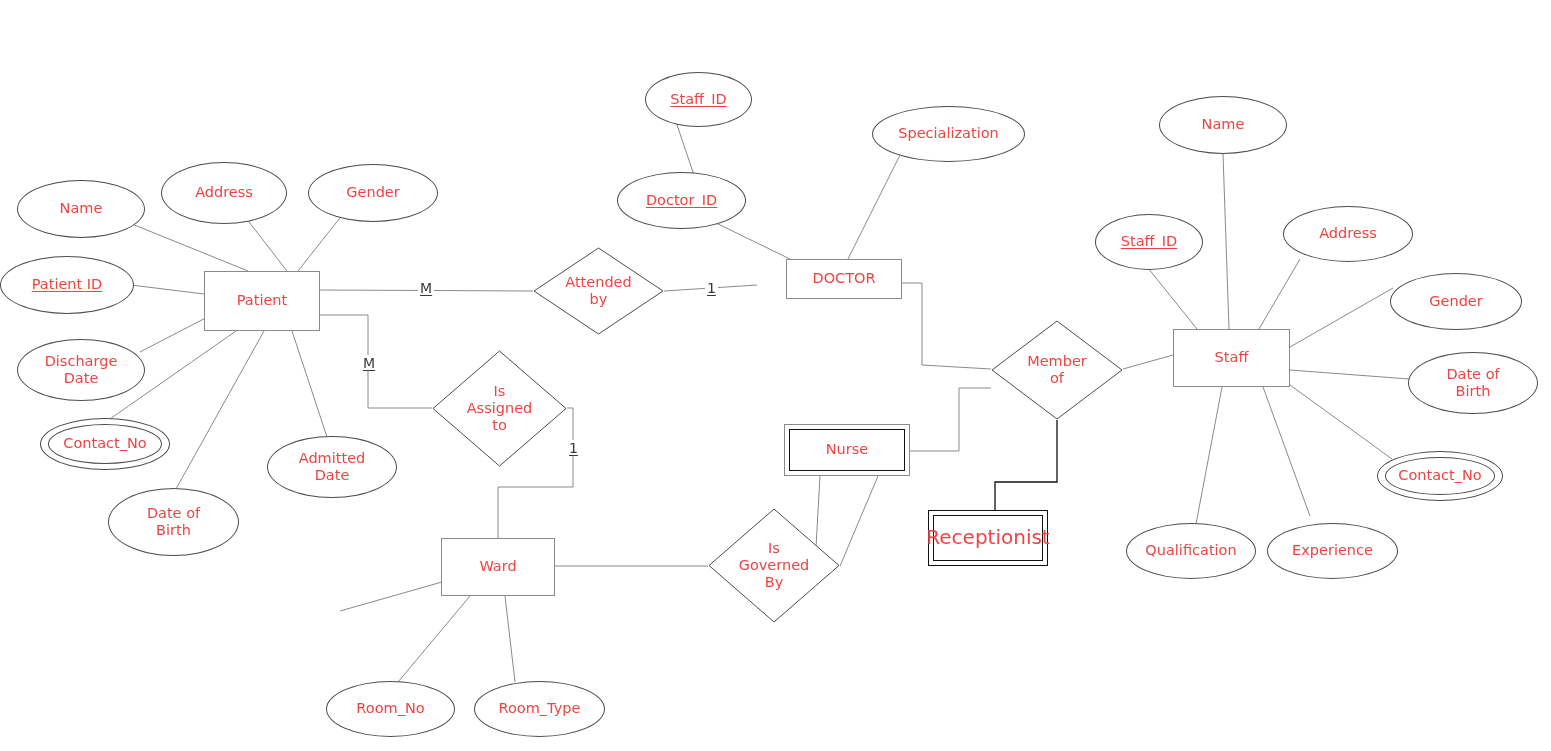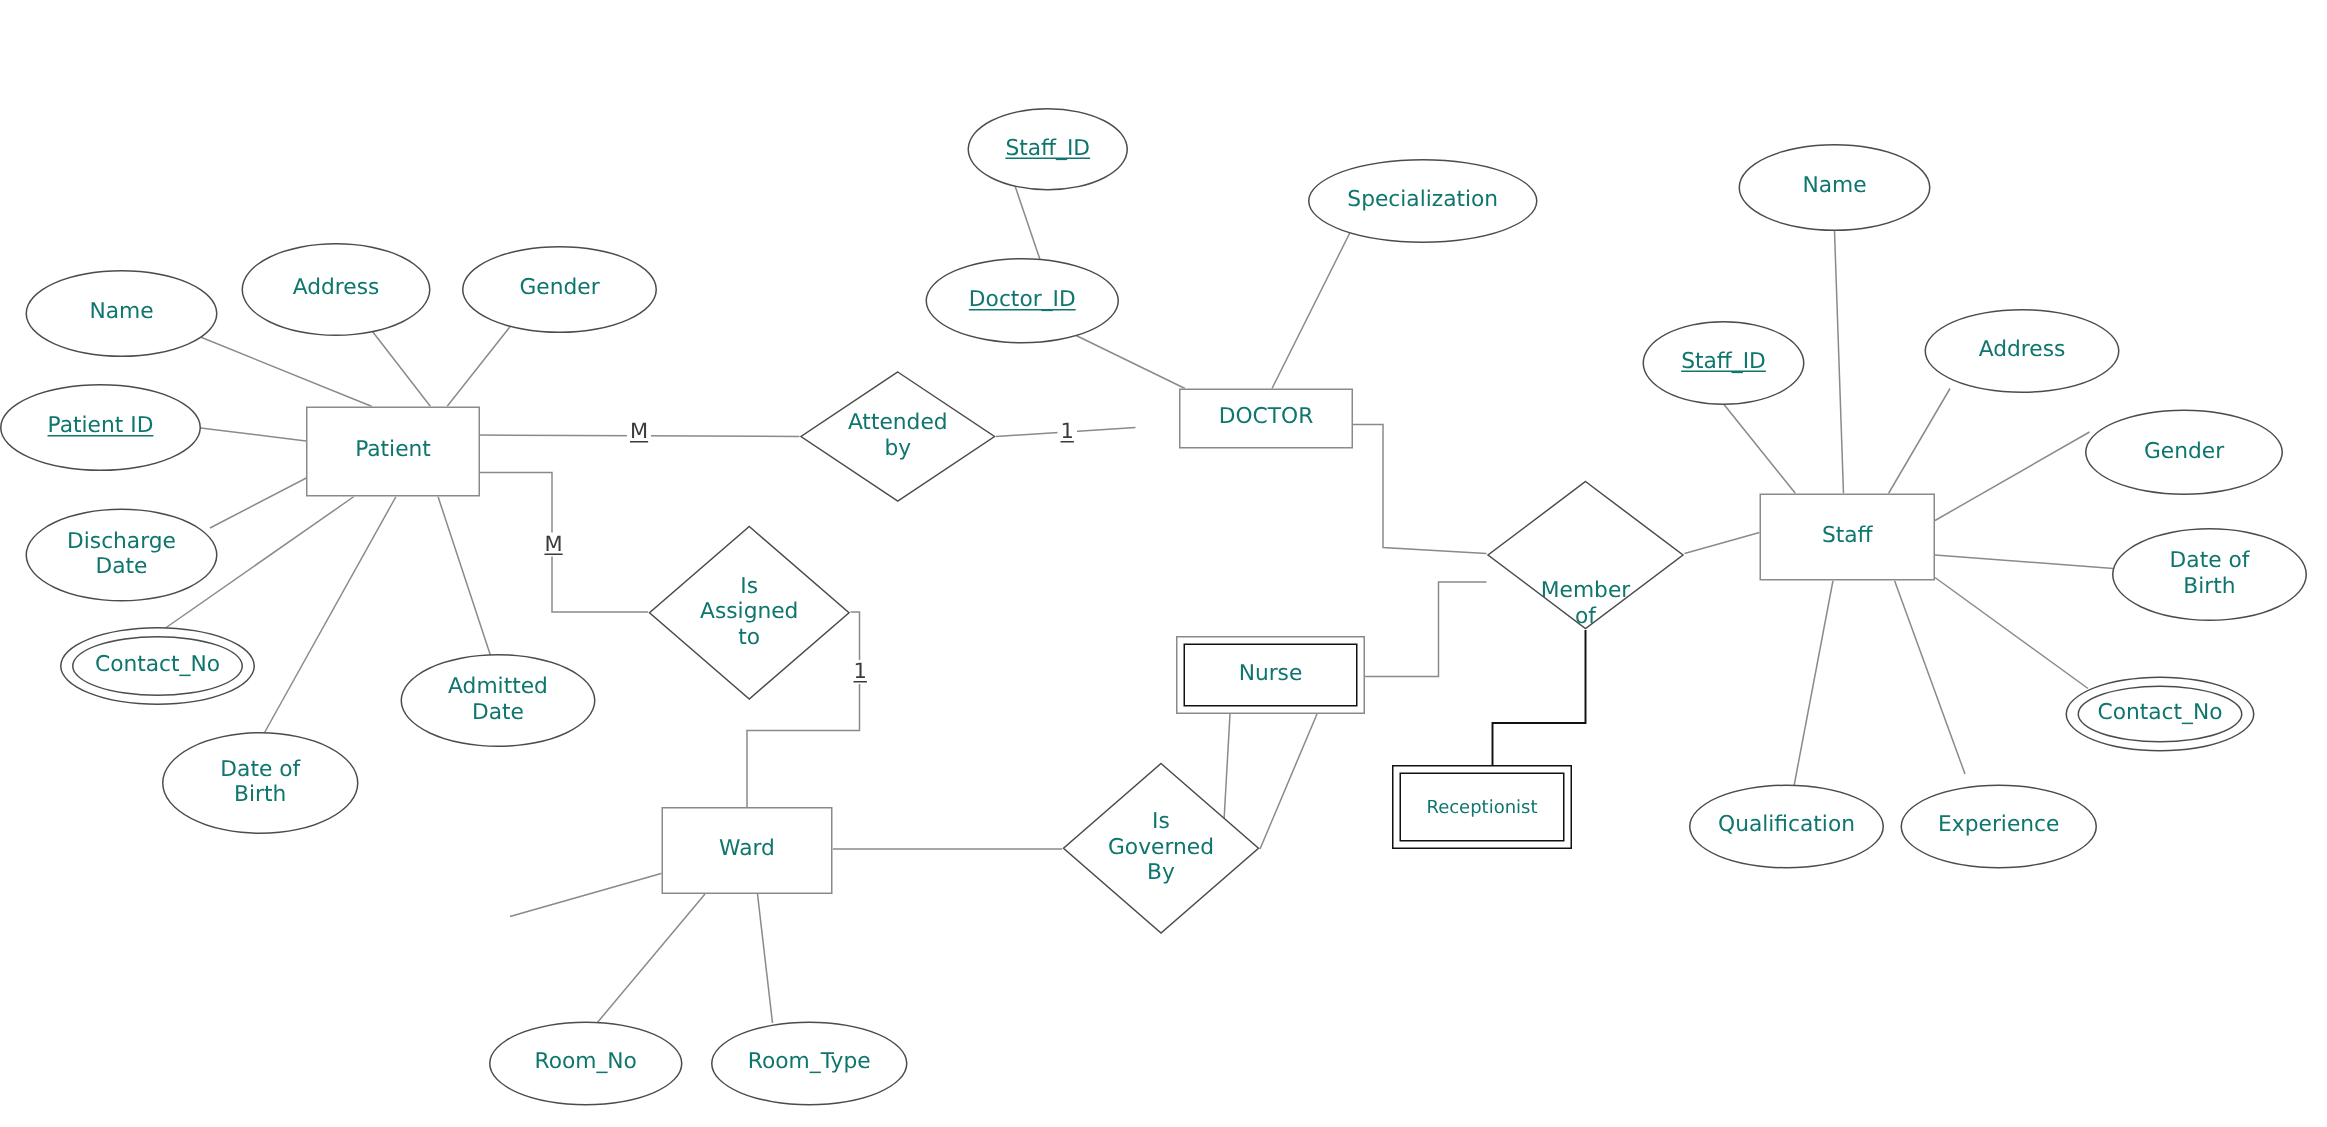--- a/index.html
+++ b/index.html
@@ -22,21 +22,21 @@
     width: 1551px;
     height: 751px;
   }
   .node {
     position: absolute;
     display: flex;
     align-items: center;
     justify-content: center;
     text-align: center;
     box-sizing: border-box;
-    color: #0f766e;
+    color: #ef4444;
     line-height: 1.18;
     white-space: pre-line;
   }
   
   .entity {
     border: 1px solid #8a8a8a;
     background: #ffffff;
     font-size: 14.5px;
   }
   
@@ -190,21 +190,21 @@
   <div class="node weak-entity" style="left:784px;top:424px;width:126px;height:52px;">
     <div class="inner-box">
       <span>Nurse</span>
     </div>
   </div>
 
   <div class="node entity" style="left:441px;top:538px;width:114px;height:58px;">
     <span>Ward</span>
   </div>
 
-  <div class="node weak-entity dark" style="left:928px;top:510px;width:120px;height:56px;font-size:12px;">
+  <div class="node weak-entity dark" style="left:928px;top:510px;width:120px;height:56px;font-size:20px;">
     <div class="inner-box">
       <span>Receptionist</span>
     </div>
   </div>
 
   <div class="node rel" style="left:533px;top:247px;width:131px;height:88px;">
     <svg class="diamond-shape" viewBox="0 0 131 88" preserveAspectRatio="none">
       <polygon points="65.5,1 130,44 65.5,87 1,44" fill="#ffffff" stroke="#4c4c4c" stroke-width="1" vector-effect="non-scaling-stroke"></polygon>
     </svg>
     <span class="rel-label">Attended
@@ -213,21 +213,21 @@
 
   <div class="node rel" style="left:432px;top:350px;width:135px;height:117px;">
     <svg class="diamond-shape" viewBox="0 0 135 117" preserveAspectRatio="none">
       <polygon points="67.5,1 134,58.5 67.5,116 1,58.5" fill="#ffffff" stroke="#4c4c4c" stroke-width="1" vector-effect="non-scaling-stroke"></polygon>
     </svg>
     <span class="rel-label">Is
 Assigned
 to</span>
   </div>
 
-  <div class="node rel" style="left:991px;top:320px;width:132px;height:100px;align-items:flex-end;">
+  <div class="node rel" style="left:991px;top:320px;width:132px;height:100px;">
     <svg class="diamond-shape" viewBox="0 0 132 100" preserveAspectRatio="none">
       <polygon points="66,1 131,50 66,99 1,50" fill="#ffffff" stroke="#4c4c4c" stroke-width="1" vector-effect="non-scaling-stroke"></polygon>
     </svg>
     <span class="rel-label">Member
 of</span>
   </div>
 
   <div class="node rel" style="left:708px;top:508px;width:132px;height:115px;">
     <svg class="diamond-shape" viewBox="0 0 132 115" preserveAspectRatio="none">
       <polygon points="66,1 131,57.5 66,114 1,57.5" fill="#ffffff" stroke="#4c4c4c" stroke-width="1" vector-effect="non-scaling-stroke"></polygon>

